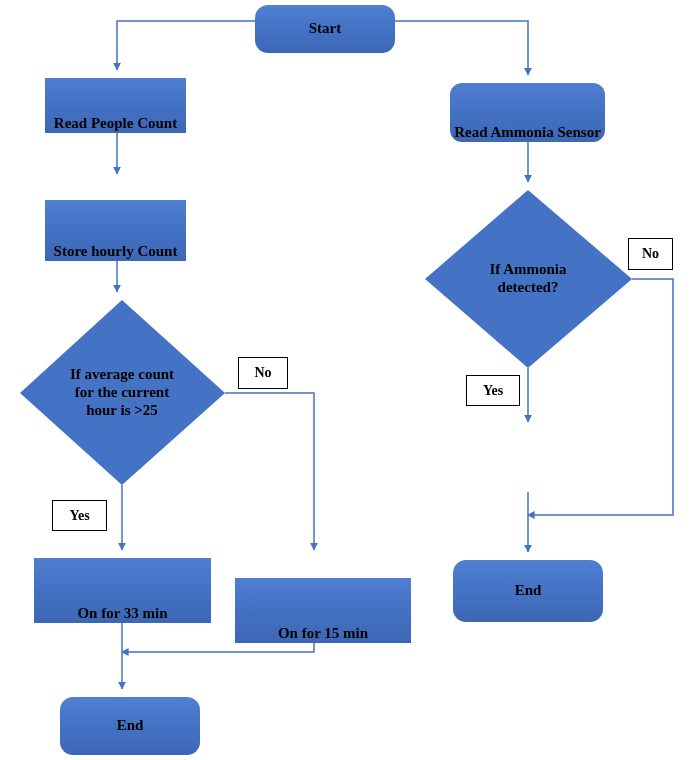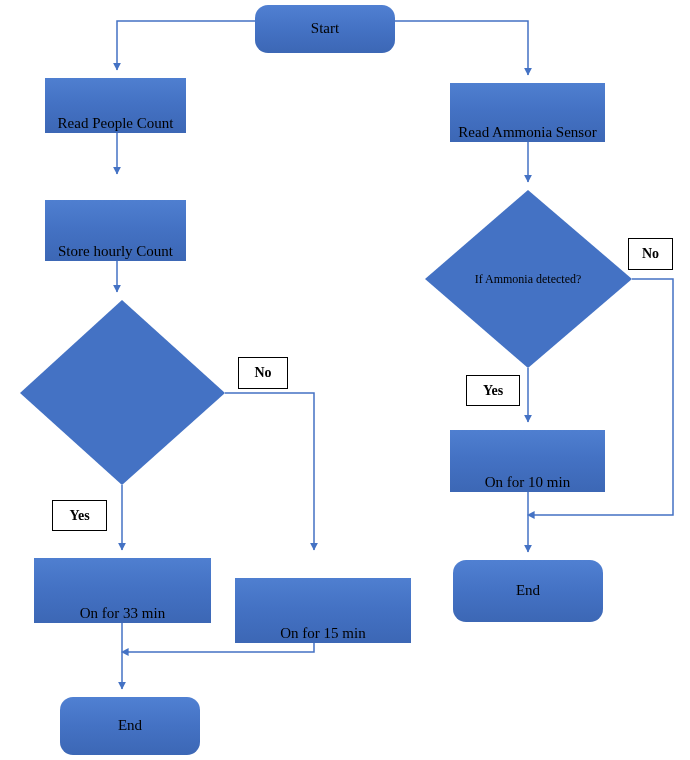--- a/index.html
+++ b/index.html
@@ -24,38 +24,38 @@
     width: 690px;
     height: 760px;
   }
   .node {
     position: absolute;
     display: flex;
     align-items: center;
     justify-content: center;
     text-align: center;
     color: #000000;
-    font-weight: normal;
+    font-weight: bold;
     line-height: 1.18;
     box-sizing: border-box;
     z-index: 3;
   }
   .node-process {
     background: linear-gradient(180deg, #4f7fd0 0%, #4472c4 45%, #3c67b5 100%);
     font-size: 15px;
     align-items: flex-end;
   }
   .node-terminator {
     background: linear-gradient(180deg, #5080d2 0%, #4472c4 50%, #3c67b5 100%);
     border-radius: 13px;
     font-size: 15px;
   }
   .node-decision {
     background: transparent;
-    font-size: 12px;
+    font-size: 15px;
   }
   .node-decision .decision-text {
     position: relative;
     z-index: 2;
     padding: 0 10px;
   }
   .label-box {
     position: absolute;
     background: #ffffff;
     border: 1.6px solid #000000;
@@ -122,20 +122,23 @@
   </div>
 
   <div class="node node-process" style="left:45px; top:78px; width:141px; height:55px;">
     <span>Read People Count</span>
   </div>
 
   <div class="node node-process" style="left:45px; top:200px; width:141px; height:61px;">
     <span>Store hourly Count</span>
   </div>
 
+  <div class="node node-decision" style="left:52px; top:352px; width:140px; height:82px;">
+    <span class="decision-text">If average count for the current hour is &gt;25</span>
+  </div>
 
   <div class="label-box" style="left:238px; top:357px; width:50px; height:32px;">
     <span>No</span>
   </div>
 
   <div class="label-box" style="left:52px; top:500px; width:55px; height:31px;">
     <span>Yes</span>
   </div>
 
   <div class="node node-process" style="left:34px; top:558px; width:177px; height:65px;">
@@ -143,37 +146,34 @@
   </div>
 
   <div class="node node-process" style="left:235px; top:558px; width:176px; height:65px;margin-top:20px;">
     <span>On for 15 min</span>
   </div>
 
   <div class="node node-terminator" style="left:60px; top:697px; width:140px; height:58px;">
     <span>End</span>
   </div>
 
-  <div class="node node-process" style="left:450px; top:83px; width:155px; height:59px;">
+  <div class="node node-process" style="left:450px; top:83px; width:155px; height:59px;border-radius:12px;">
     <span>Read Ammonia Sensor</span>
   </div>
 
   <div class="node node-decision" style="left:463px; top:242px; width:130px; height:74px;">
     <span class="decision-text">If Ammonia detected?</span>
   </div>
 
   <div class="label-box" style="left:628px; top:238px; width:45px; height:32px;">
     <span>No</span>
   </div>
 
   <div class="label-box" style="left:466px; top:375px; width:54px; height:31px;">
     <span>Yes</span>
   </div>
 
-  <div class="node node-process" style="left:450px; top:430px; width:155px; height:62px;">
-    <span>On for 10 min</span>
-  </div>
 
   <div class="node node-terminator" style="left:453px; top:560px; width:150px; height:62px;">
     <span>End</span>
   </div>
 
 </div>
 
 </body></html>

